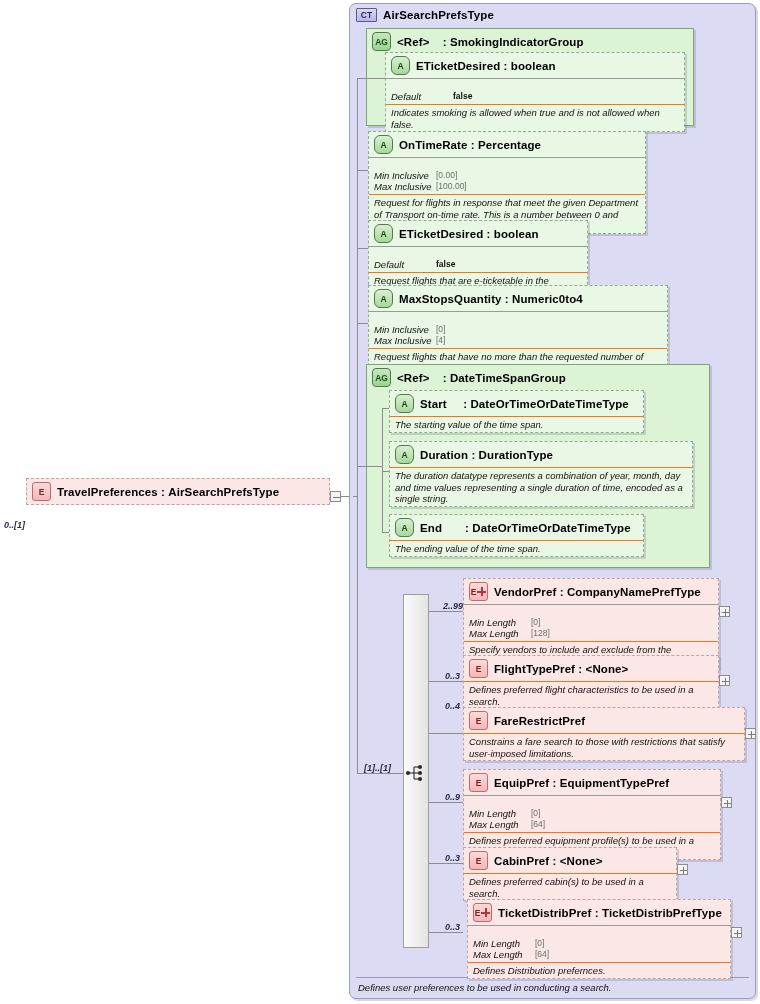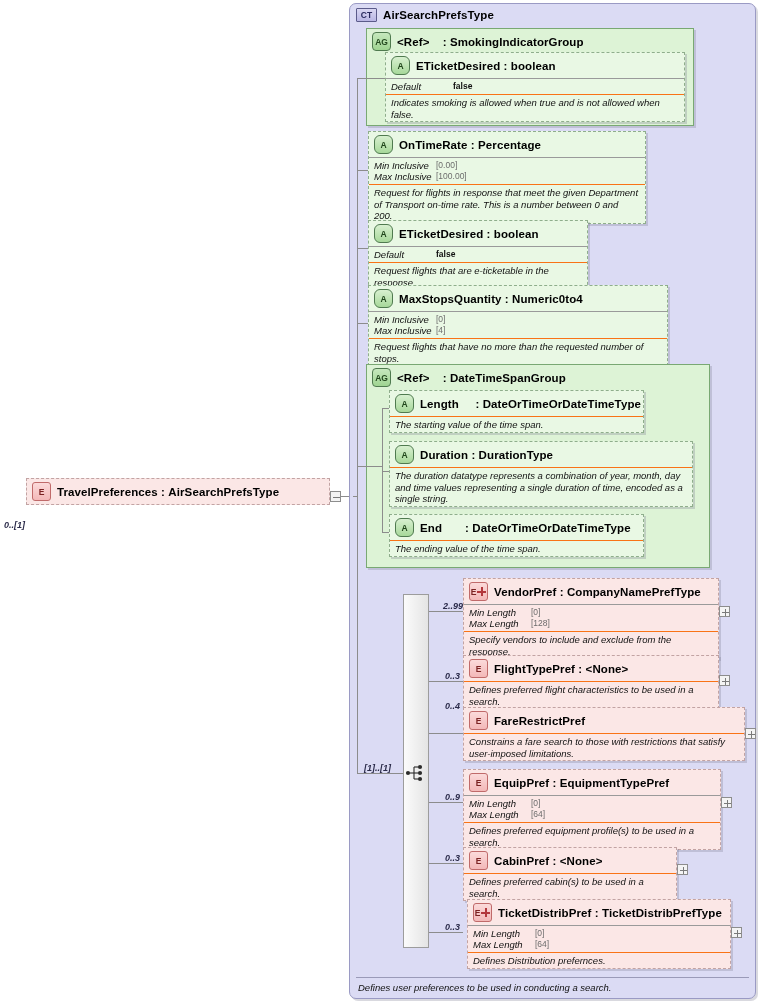--- a/index.html
+++ b/index.html
@@ -6,21 +6,21 @@
   body{
     width:760px;height:1004px;position:relative;background:#ffffff;
     font-family:"Liberation Sans", sans-serif;font-size:11px;color:#000;
     overflow:hidden;
   }
 
   
   .node{position:absolute;box-sizing:border-box;}
   .node .hdr{display:flex;align-items:center;gap:6px;padding:3px 6px 3px 5px;}
   .node .hdr .nm{font-size:11.5px;font-weight:bold;letter-spacing:.1px;white-space:nowrap;}
-  .node .facets{border-top:1px solid #9a9a9a;padding:2px 6px 2px 5px;}
+  .node .facets{border-top:1px solid #9a9a9a;padding:12px 6px 2px 5px;}
   .facets .frow{display:flex;line-height:11px;}
   .facets .fname{font-style:italic;font-size:9.5px;width:62px;color:#111;}
   .facets .fval{font-size:8.5px;color:#6d6d6d;font-family:"Liberation Sans",sans-serif;}
   .node .doc{border-top:1px solid #f97316;padding:2px 6px 1px 5px;font-style:italic;font-size:9.5px;line-height:11.5px;color:#111;}
 
   
   .badge{
     display:inline-flex;align-items:center;justify-content:center;
     width:19px;height:19px;border-radius:4px;font-size:8.5px;font-weight:bold;
     box-sizing:border-box;flex:0 0 auto;
@@ -177,21 +177,21 @@
   </div>
 </div>
 
 <div class="ln lnv" style="left:382px;top:408px;height:124px;"></div>
 <div class="ln lnh" style="left:357px;top:466px;width:25px;"></div>
 
 <div class="ln lnh" style="left:382px;top:408px;width:8px;"></div>
 <div class="node green shadow" style="left:389px;top:390px;width:255px;">
   <div class="hdr">
     <span class="badge a">A</span>
-    <span class="nm"><span>Length</span>&nbsp;&nbsp;&nbsp;&nbsp;&nbsp;<span>:</span>&nbsp;<span>DateOrTimeOrDateTimeType</span></span>
+    <span class="nm"><span>Start</span>&nbsp;&nbsp;&nbsp;&nbsp;&nbsp;<span>:</span>&nbsp;<span>DateOrTimeOrDateTimeType</span></span>
   </div>
   <div class="doc">The starting value of the time span.</div>
 </div>
 
 <div class="ln lnh" style="left:382px;top:471px;width:8px;"></div>
 <div class="node green shadow" style="left:389px;top:441px;width:304px;">
   <div class="hdr">
     <span class="badge a">A</span>
     <span class="nm"><span>Duration</span>&nbsp;<span>:</span>&nbsp;<span>DurationType</span></span>
   </div>

